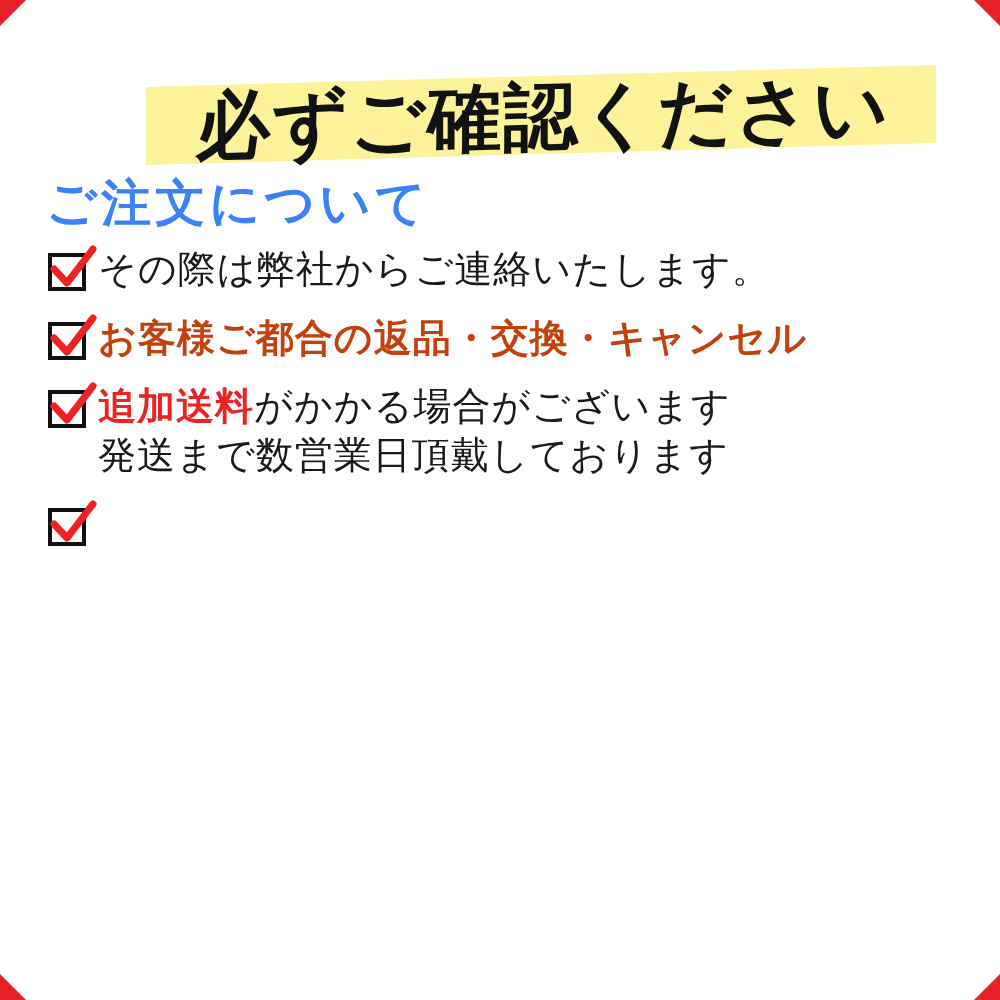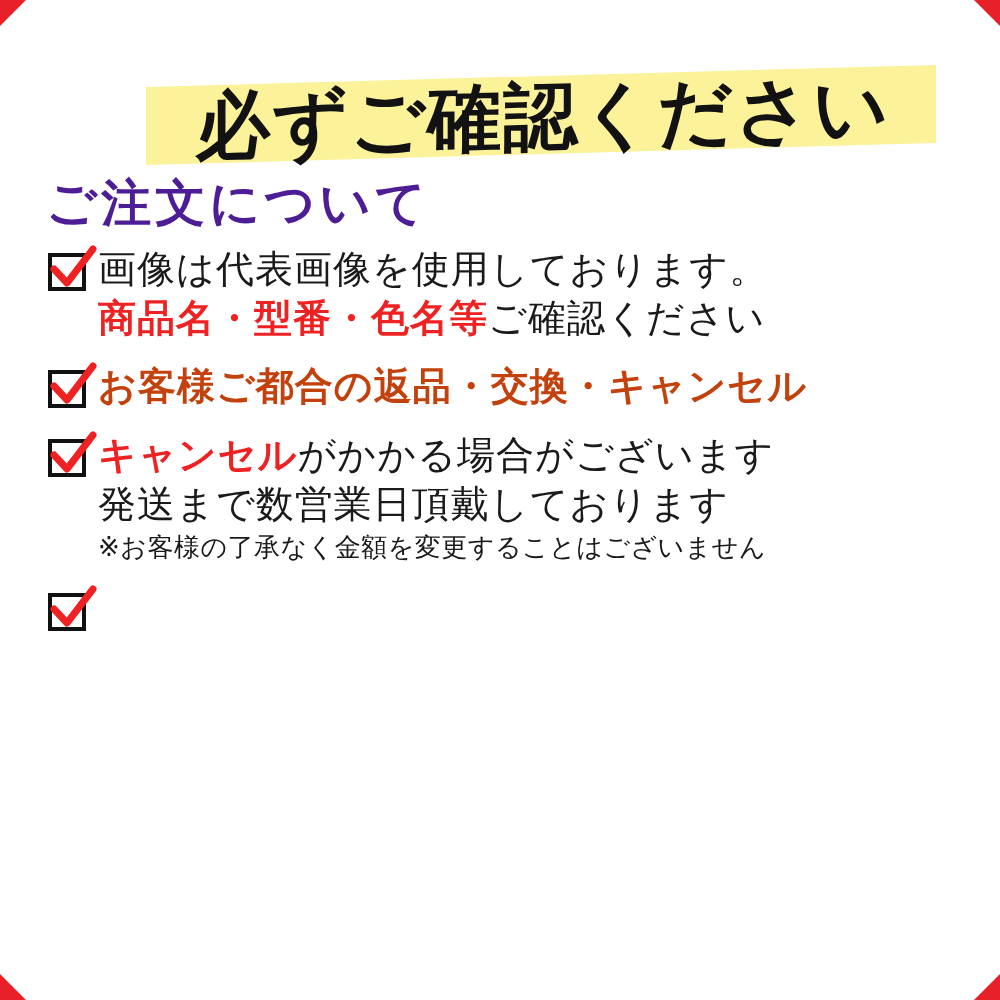--- a/index.html
+++ b/index.html
@@ -73,21 +73,21 @@
     letter-spacing: 2px;
     color: #121212;
     white-space: nowrap;
     transform: skewY(-1.6deg);
   }
 
   
   .section-heading {
     font-size: 50px;
     font-weight: bold;
-    color: #4c1d95;
+    color: #3b82f6;
     letter-spacing: 4px;
     margin: 10px 0 8px 8px;
   }
 
   
   .item {
     display: flex;
     align-items: flex-start;
     margin: 0 0 20px 10px;
   }
@@ -155,22 +155,21 @@
 
   <div class="section-heading">ご注文について</div>
 
   <div class="item">
     <span class="check-box">
       <svg viewBox="0 0 56 56">
           <path d="M10 26 L23 40 L49 6" stroke="#ee2222" stroke-width="7" fill="none" stroke-linecap="round" stroke-linejoin="round"></path>
         </svg>
     </span>
     <span class="item-lines">
-      <div class="line">画像は代表画像を使用しております。</div>
-      <div class="line"><span class="mix-red">商品名・型番・色名等</span><span class="mix-black">ご確認ください</span></div>
+      <div class="line">その際は弊社からご連絡いたします。</div>
     </span>
   </div>
 
   <div class="item">
     <span class="check-box">
       <svg viewBox="0 0 56 56">
           <path d="M10 26 L23 40 L49 6" stroke="#ee2222" stroke-width="7" fill="none" stroke-linecap="round" stroke-linejoin="round"></path>
         </svg>
     </span>
     <span class="item-lines">
@@ -178,23 +177,22 @@
     </span>
   </div>
 
   <div class="item">
     <span class="check-box">
       <svg viewBox="0 0 56 56">
           <path d="M10 26 L23 40 L49 6" stroke="#ee2222" stroke-width="7" fill="none" stroke-linecap="round" stroke-linejoin="round"></path>
         </svg>
     </span>
     <span class="item-lines">
-      <div class="line"><span class="mix-red">キャンセル</span><span class="mix-black">がかかる場合がございます</span></div>
+      <div class="line"><span class="mix-red">追加送料</span><span class="mix-black">がかかる場合がございます</span></div>
       <div class="line">発送まで数営業日頂戴しております</div>
-      <div class="note">※お客様の了承なく金額を変更することはございません</div>
     </span>
   </div>
 
 
   <div class="item">
     <span class="check-box">
       <svg viewBox="0 0 56 56">
           <path d="M10 26 L23 40 L49 6" stroke="#ee2222" stroke-width="7" fill="none" stroke-linecap="round" stroke-linejoin="round"></path>
         </svg>
     </span>

